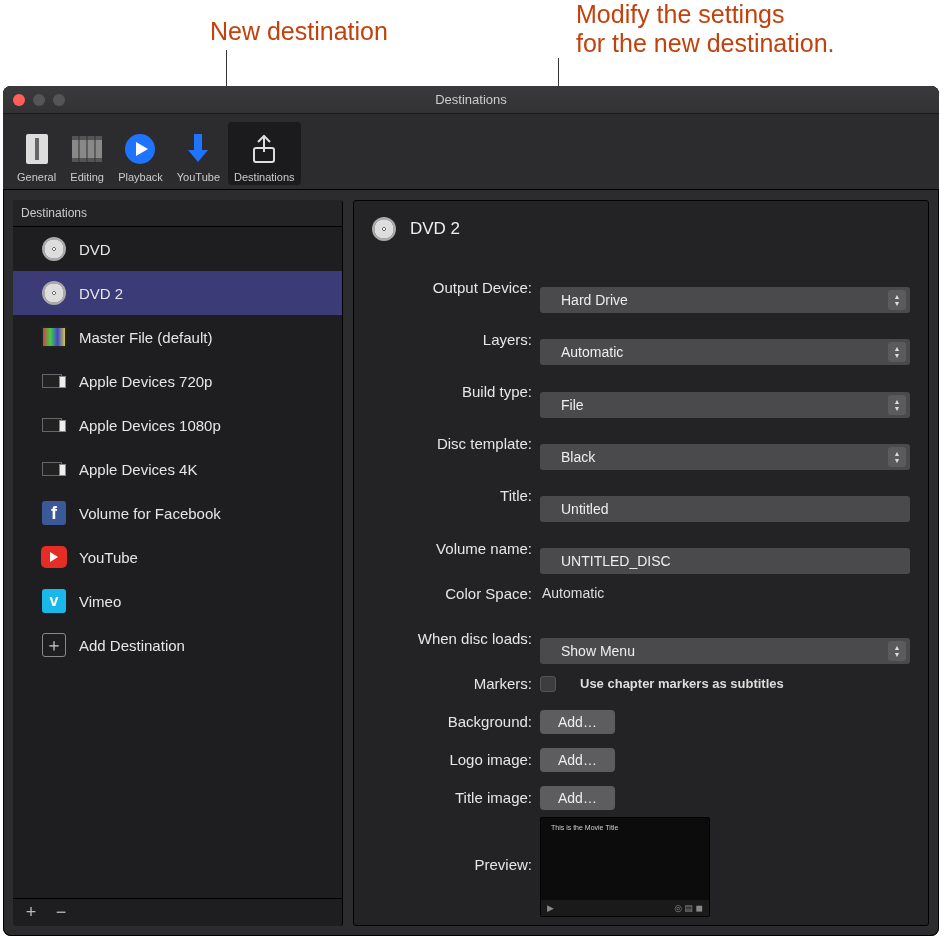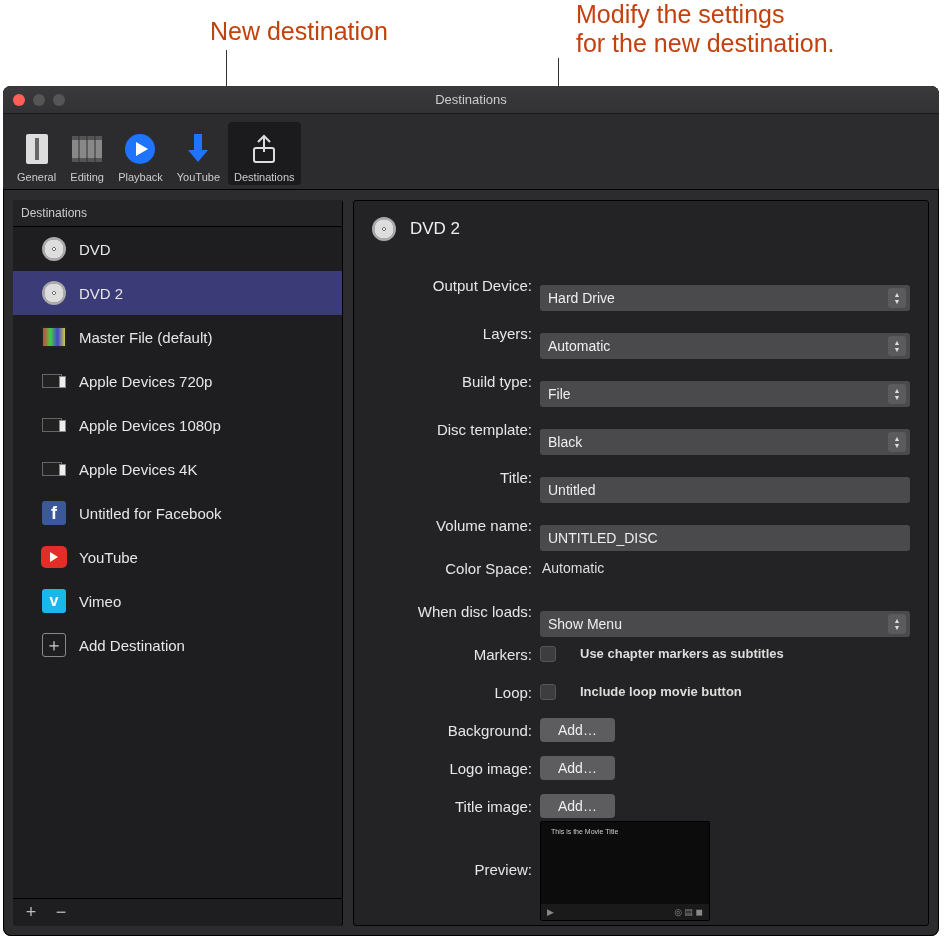--- a/index.html
+++ b/index.html
@@ -94,21 +94,21 @@
 .detail{
   flex:1;margin:10px;background:var(--bg2);border-radius:3px;
   padding:16px 18px;display:flex;flex-direction:column;gap:8px;
   border:1px solid #000;
 }
 .detail-hdr{display:flex;align-items:center;gap:14px;font-size:17px;color:#eee;margin-bottom:16px;}
 .form-row{display:flex;align-items:center;gap:8px;min-height:30px;}
 .form-lbl{width:160px;text-align:right;font-size:15px;color:#e6e6e8;}
 .select, .input{
   flex:1;height:26px;background:var(--field);border-radius:3px;
-  display:flex;align-items:center;padding:0 8px;font-size:14px;color:#eee;
+  display:flex;align-items:center;padding:0 21px;font-size:14px;color:#eee;
   position:relative;
   margin-top:26px;
 }
 .select .arrows{
   position:absolute;right:4px;top:3px;width:18px;height:20px;background:#5b5b5d;border-radius:3px;
   display:flex;flex-direction:column;align-items:center;justify-content:center;gap:0;
   font-size:7px;line-height:7px;color:#ddd;
 }
 .static-val{flex:1;font-size:14px;color:#ddd;padding-left:2px;}
 .checkbox-row{display:flex;align-items:flex-start;gap:24px;font-weight:bold;}
@@ -273,21 +273,21 @@
                   <div class="ph"></div>
                 </div>
               </div>
             <span>Apple Devices 4K</span>
           </div>
 
           <div class="row">
             <div class="row-icon">
                 <div class="fb-icon">f</div>
               </div>
-            <span>Untitled for Facebook</span>
+            <span>Volume for Facebook</span>
           </div>
 
           <div class="row">
             <div class="row-icon">
                 <div class="yt-icon"></div>
               </div>
             <span>YouTube</span>
           </div>
 
           <div class="row">
@@ -377,27 +377,20 @@
         </div>
 
         <div class="form-row">
           <div class="form-lbl">Markers:</div>
           <div class="checkbox-row">
             <div class="chk"></div>
             <span>Use chapter markers as subtitles</span>
           </div>
         </div>
 
-        <div class="form-row">
-          <div class="form-lbl">Loop:</div>
-          <div class="checkbox-row">
-            <div class="chk"></div>
-            <span>Include loop movie button</span>
-          </div>
-        </div>
 
         <div class="form-row">
           <div class="form-lbl">Background:</div>
           <div><span class="btn">Add…</span></div>
         </div>
 
         <div class="form-row">
           <div class="form-lbl">Logo image:</div>
           <div><span class="btn">Add…</span></div>
         </div>

